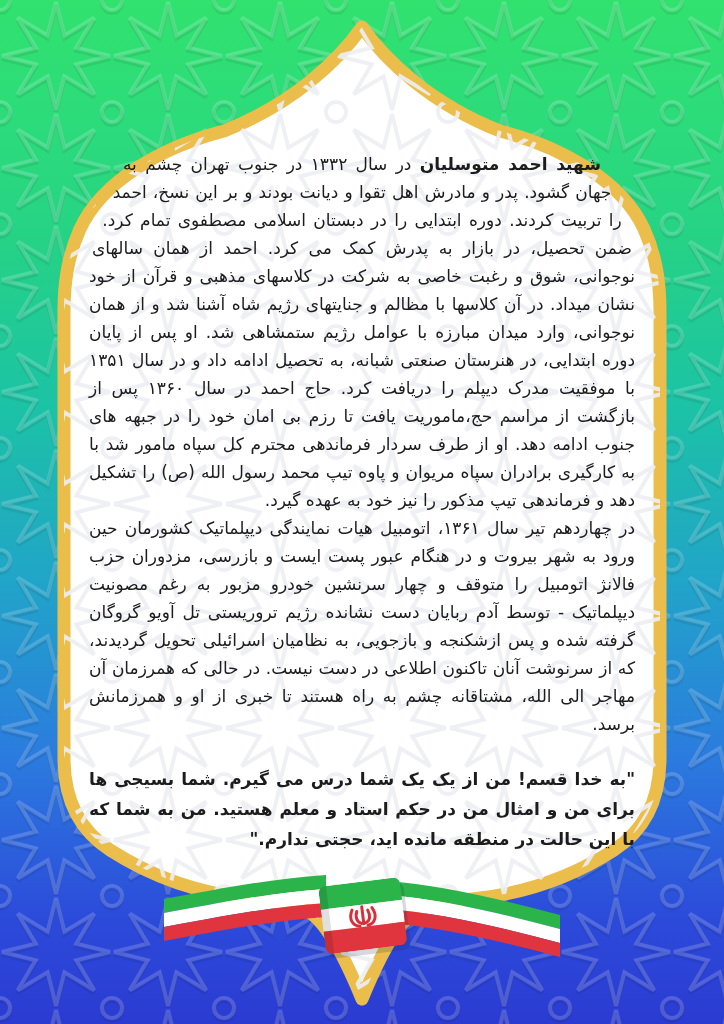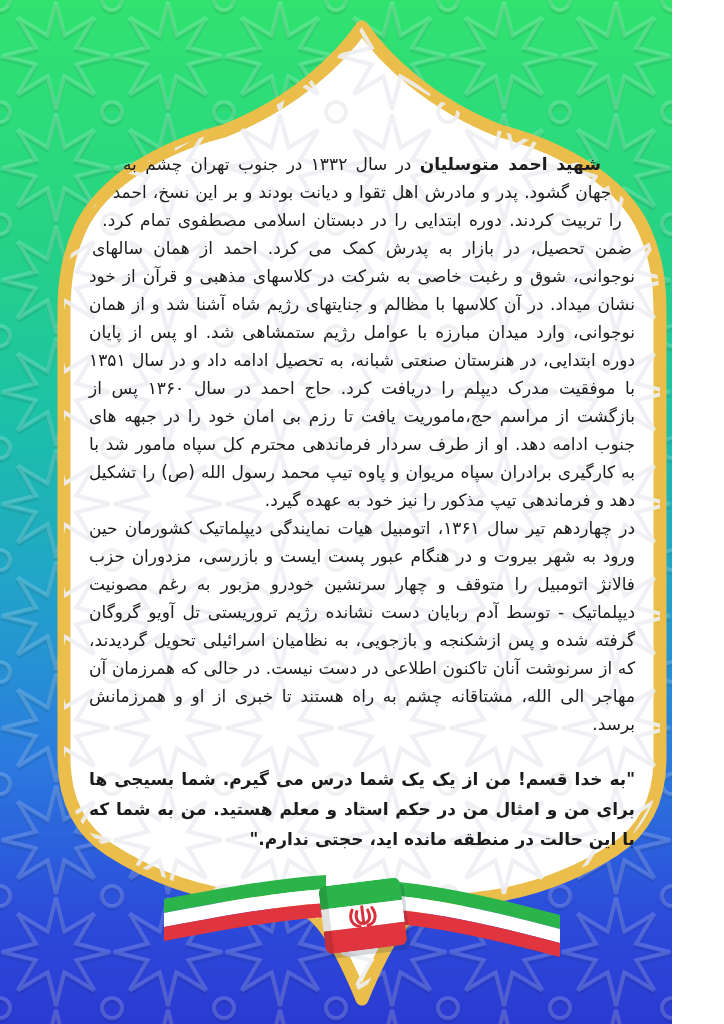--- a/index.html
+++ b/index.html
@@ -1,17 +1,17 @@
 <!DOCTYPE html>
 <html lang="fa"><head>
 <meta charset="utf-8">
 <style>
   html,body{margin:0;padding:0;}
   body{width:724px;height:1024px;overflow:hidden;font-family:"DejaVu Sans",sans-serif;}
-  .stage{position:relative;width:672px;height:1024px;overflow:hidden;}
+  .stage{position:relative;width:724px;height:1024px;overflow:hidden;}
   .bg{position:absolute;inset:0;
       background:linear-gradient(180deg,#31E26F 0%,#2BDA7C 14%,#25D286 24%,#1CC2A6 40%,#21A4C9 57%,#2B7BDF 74%,#2C4ADA 90%,#2B3BD2 100%);}
   .layer{position:absolute;left:0;top:0;}
   .content{position:absolute;left:89px;top:150px;width:546px;direction:rtl;
            color:#1c1c1c;font-size:17px;line-height:28px;text-align:justify;}
   .content p{margin:0;}
   .spacer-l{float:left;width:34px;height:92px;shape-outside:polygon(0 0,100% 0,0 100%);}
   .spacer-r{float:right;width:34px;height:92px;shape-outside:polygon(0 0,100% 0,100% 100%);}
   .quote{margin-top:26px !important;font-weight:bold;line-height:30px;}
   .flag{left:150px;top:853px;}

